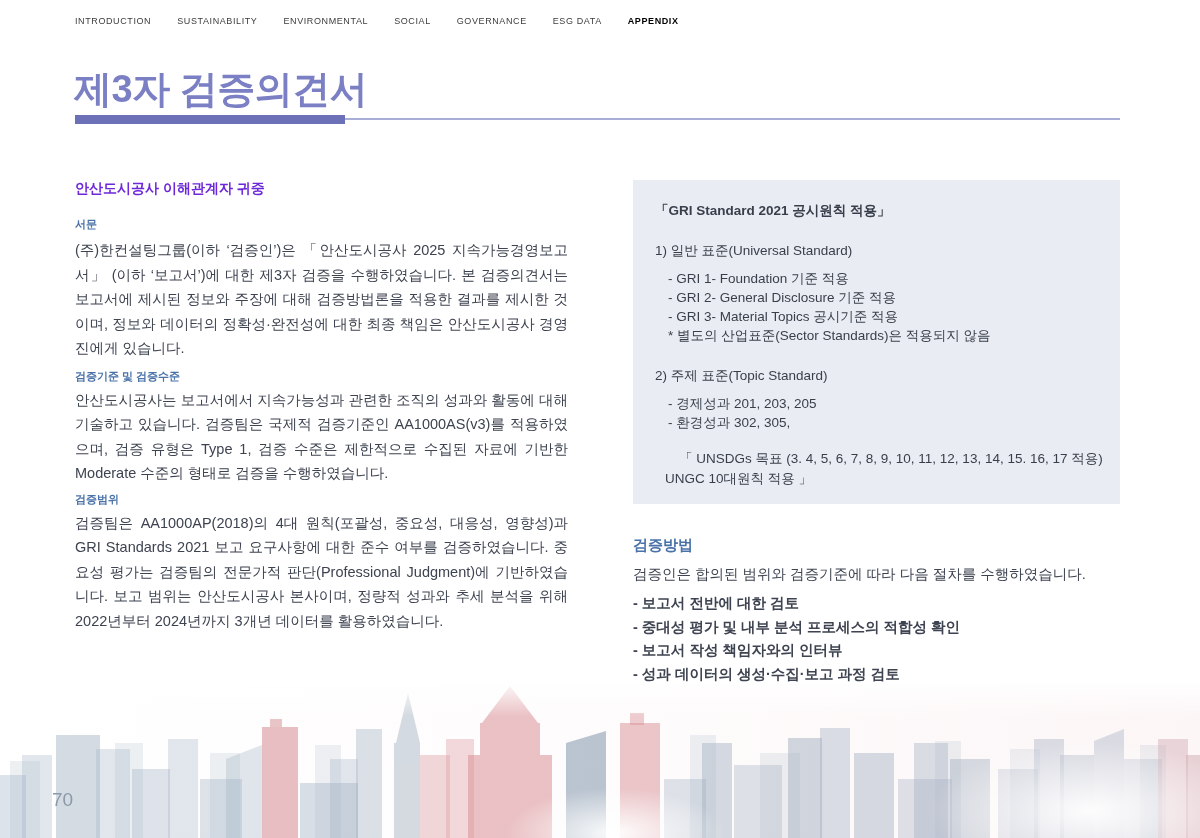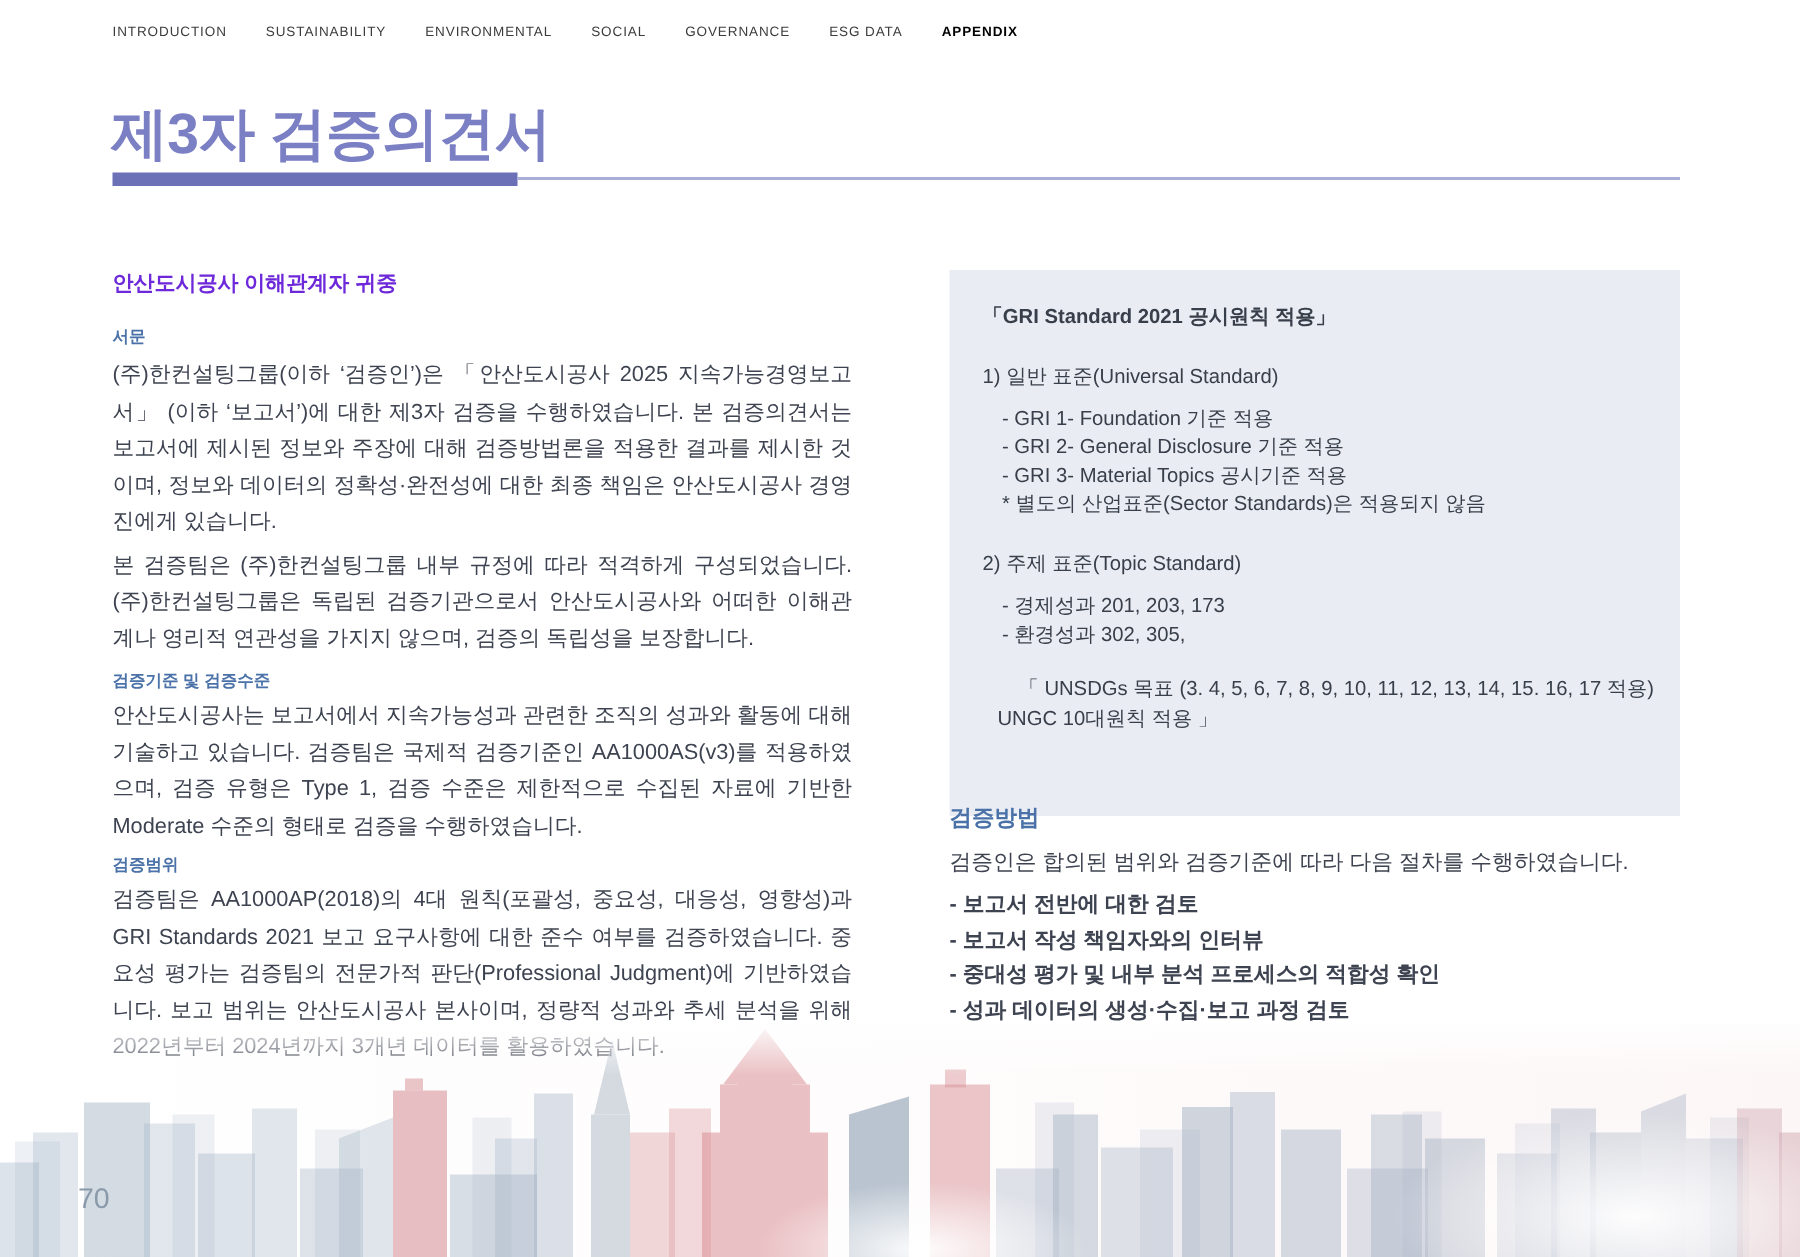--- a/index.html
+++ b/index.html
@@ -51,21 +51,21 @@
   .sec2 .sec-heading { margin-top: 14px; }
   .sec2 .sec-body { margin-top: 4px; }
   .sec3 .sec-heading { margin-top: 8px; }
   .sec3 .sec-body { margin-top: 4px; }
   .sec4 .sec-heading { margin-top: 6px; }
   .sec4 .sec-body { margin-top: 4px; }
 
   
   .gri-box {
     position: absolute; left: 633px; top: 180px;
-    width: 487px; height: 364px;
+    width: 487px; height: 324px;
     background: #e9ecf3;
     padding: 22px 8px 0 22px;
     font-size: 13.5px; color: #383f4a;
   }
   .gri-box .box-title { font-weight: bold; font-size: 13.5px; margin-bottom: 22px; white-space: nowrap; }
   .gri-box .group-heading { margin-bottom: 9px; white-space: nowrap; }
   .gri-box .group-item { line-height: 19px; padding-left: 13px; white-space: nowrap; }
   .gri-box .group2 { margin-top: 22px; }
   .gri-box .footnote { margin-top: 17px; }
   .gri-box .footnote-l1 { white-space: nowrap; line-height: 20px; margin-left: 24px; }
@@ -106,21 +106,20 @@
 
 <div class="left-col">
   <div class="salutation">안산도시공사 이해관계자 귀중</div>
 
   <section class="sec1">
     <h2 class="sec-heading">서문</h2>
     <p class="sec-body">(주)한컨설팅그룹(이하 ‘검증인’)은 「안산도시공사 2025 지속가능경영보고서」 (이하 ‘보고서’)에 대한 제3자 검증을 수행하였습니다. 본 검증의견서는 보고서에 제시된 정보와 주장에 대해 검증방법론을 적용한 결과를 제시한 것이며, 정보와 데이터의 정확성·완전성에 대한 최종 책임은 안산도시공사 경영진에게 있습니다.</p>
   </section>
 
   <section class="sec2">
-    <p class="sec-body">본 검증팀은 (주)한컨설팅그룹 내부 규정에 따라 적격하게 구성되었습니다. (주)한컨설팅그룹은 독립된 검증기관으로서 안산도시공사와 어떠한 이해관계나 영리적 연관성을 가지지 않으며, 검증의 독립성을 보장합니다.</p>
   </section>
 
   <section class="sec3">
     <h2 class="sec-heading">검증기준 및 검증수준</h2>
     <p class="sec-body">안산도시공사는 보고서에서 지속가능성과 관련한 조직의 성과와 활동에 대해 기술하고 있습니다. 검증팀은 국제적 검증기준인 AA1000AS(v3)를 적용하였으며, 검증 유형은 Type 1, 검증 수준은 제한적으로 수집된 자료에 기반한 Moderate 수준의 형태로 검증을 수행하였습니다.</p>
   </section>
 
   <section class="sec4">
     <h2 class="sec-heading">검증범위</h2>
     <p class="sec-body">검증팀은 AA1000AP(2018)의 4대 원칙(포괄성, 중요성, 대응성, 영향성)과 GRI Standards 2021 보고 요구사항에 대한 준수 여부를 검증하였습니다. 중요성 평가는 검증팀의 전문가적 판단(Professional Judgment)에 기반하였습니다. 보고 범위는 안산도시공사 본사이며, 정량적 성과와 추세 분석을 위해 2022년부터 2024년까지 3개년 데이터를 활용하였습니다.</p>
@@ -133,37 +132,37 @@
   <div class="group1">
     <div class="group-heading">1) 일반 표준(Universal Standard)</div>
     <div class="group-item">- GRI 1- Foundation 기준 적용</div>
     <div class="group-item">- GRI 2- General Disclosure 기준 적용</div>
     <div class="group-item">- GRI 3- Material Topics 공시기준 적용</div>
     <div class="group-item">* 별도의 산업표준(Sector Standards)은 적용되지 않음</div>
   </div>
 
   <div class="group2">
     <div class="group-heading">2) 주제 표준(Topic Standard)</div>
-    <div class="group-item">- 경제성과 201, 203, 173</div>
+    <div class="group-item">- 경제성과 201, 203, 205</div>
     <div class="group-item">- 환경성과 302, 305,</div>
   </div>
 
   <div class="footnote">
     <div class="footnote-l1">「 UNSDGs 목표 (3. 4, 5, 6, 7, 8, 9, 10, 11, 12, 13, 14, 15. 16, 17 적용)</div>
     <div class="footnote-l2">UNGC 10대원칙 적용 」</div>
   </div>
 </div>
 
 <div class="method">
   <h2 class="sec-heading">검증방법</h2>
   <p class="intro">검증인은 합의된 범위와 검증기준에 따라 다음 절차를 수행하였습니다.</p>
   <div class="items">
     <div>- 보고서 전반에 대한 검토</div>
+    <div>- 중대성 평가 및 내부 분석 프로세스의 적합성 확인</div>
     <div>- 보고서 작성 책임자와의 인터뷰</div>
-    <div>- 중대성 평가 및 내부 분석 프로세스의 적합성 확인</div>
     <div>- 성과 데이터의 생성·수집·보고 과정 검토</div>
   </div>
 </div>
 
 <svg class="skyline" viewBox="0 0 1200 155" preserveAspectRatio="none" xmlns="http://www.w3.org/2000/svg">
   <defs>
     <linearGradient id="fadeTop" x1="0" y1="0" x2="0" y2="1">
       <stop offset="0" stop-color="#ffffff" stop-opacity="0.9"></stop>
       <stop offset="1" stop-color="#ffffff" stop-opacity="0"></stop>
     </linearGradient>

